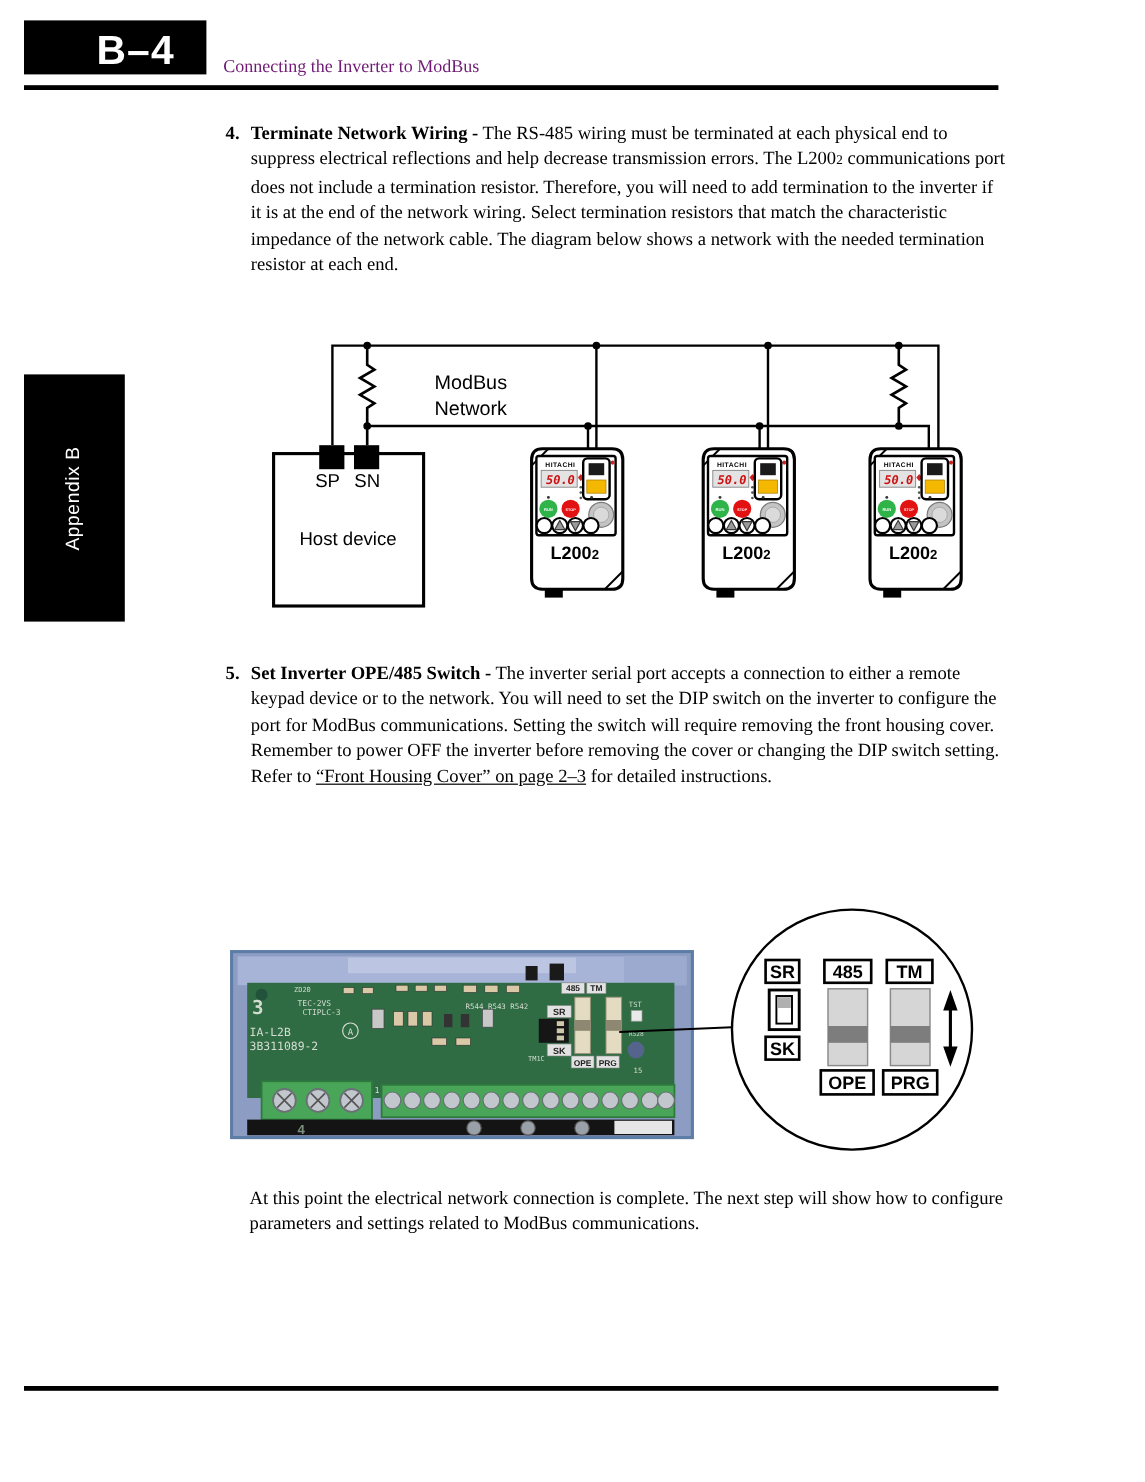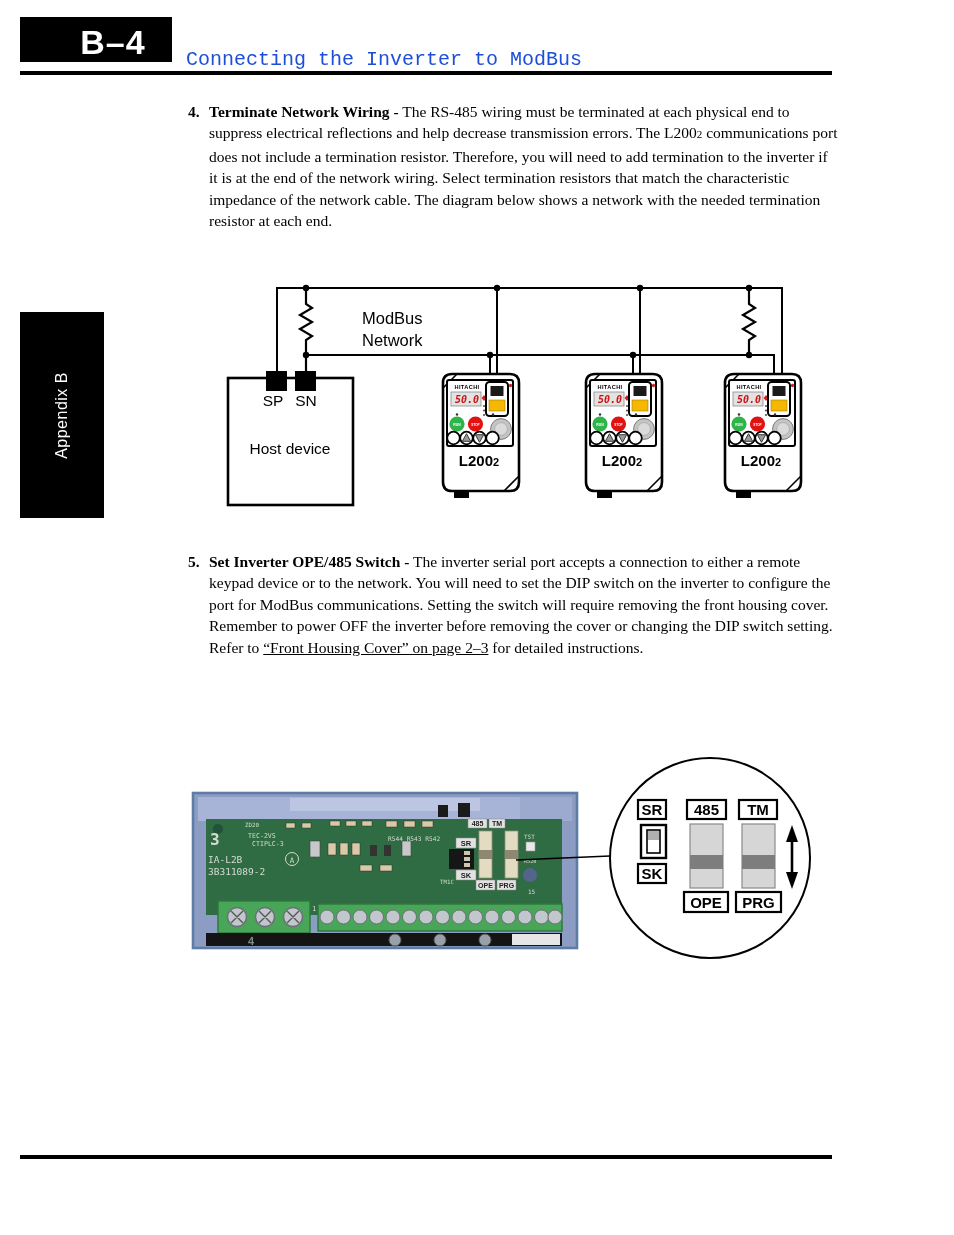--- a/index.html
+++ b/index.html
@@ -4,21 +4,21 @@
 <style>
   * { margin:0; padding:0; box-sizing:border-box; }
   body { background:#ffffff; }
   .page { position:relative; width:954px; height:1235px; background:#ffffff; overflow:hidden;
           font-family:"Liberation Serif", serif; color:#000; }
 
   
   .hdr-box { position:absolute; left:20px; top:17px; width:152px; height:45px; background:#000;
              display:flex; align-items:flex-end; justify-content:center; padding-left:34px; }
   .hdr-box span { color:#fff; font-family:"Liberation Sans", sans-serif; font-weight:bold; font-size:34px; letter-spacing:1px; }
-  .hdr-title { position:absolute; left:186px; top:48px; font-family:Liberation Mono, monospace; font-size:20px; color:#1d4ed8; }
+  .hdr-title { position:absolute; left:186px; top:48px; font-family:Liberation Serif, serif; font-size:15px; color:#701a75; }
   .rule-top { position:absolute; left:20px; top:71px; width:812px; height:4px; background:#000; }
   .rule-bottom { position:absolute; left:20px; top:1155px; width:812px; height:4px; background:#000; }
 
   
   .side-tab { position:absolute; left:20px; top:312px; width:84px; height:206px; background:#000;
               display:flex; align-items:center; justify-content:center; }
   .side-tab span { color:#fff; font-family:"Liberation Sans", sans-serif; font-size:16px;
                    writing-mode:vertical-rl; transform:rotate(180deg); letter-spacing:0.5px; }
 
   
@@ -264,15 +264,16 @@
       <text x="568.5" y="154.5" class="boxlbl" text-anchor="middle">PRG</text>
 
       <g>
         <line x1="602" y1="86" x2="602" y2="122" stroke="#000" stroke-width="2.6"></line>
         <polygon points="596,89 608,89 602,72" fill="#000"></polygon>
         <polygon points="596,119 608,119 602,136" fill="#000"></polygon>
       </g>
     </g>
   </svg>
 
+  <div class="para" style="left:208px; top:988px; width:640px;">At this point the electrical network connection is complete. The next step will show how to configure parameters and settings related to ModBus communications.</div>
 
   <div class="rule-bottom"></div>
 </div>
 
 </body></html>

